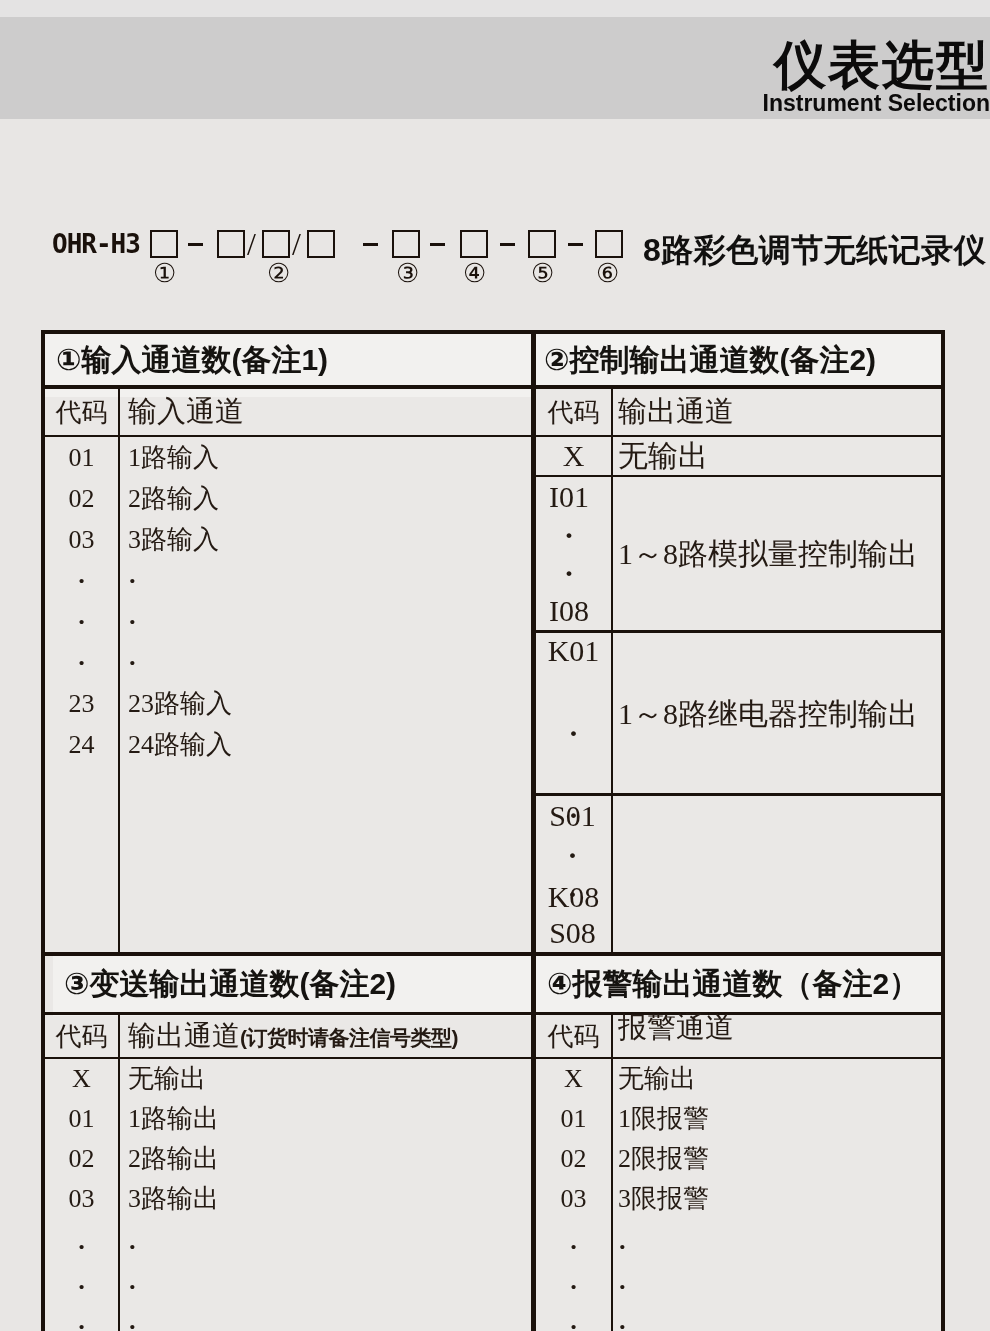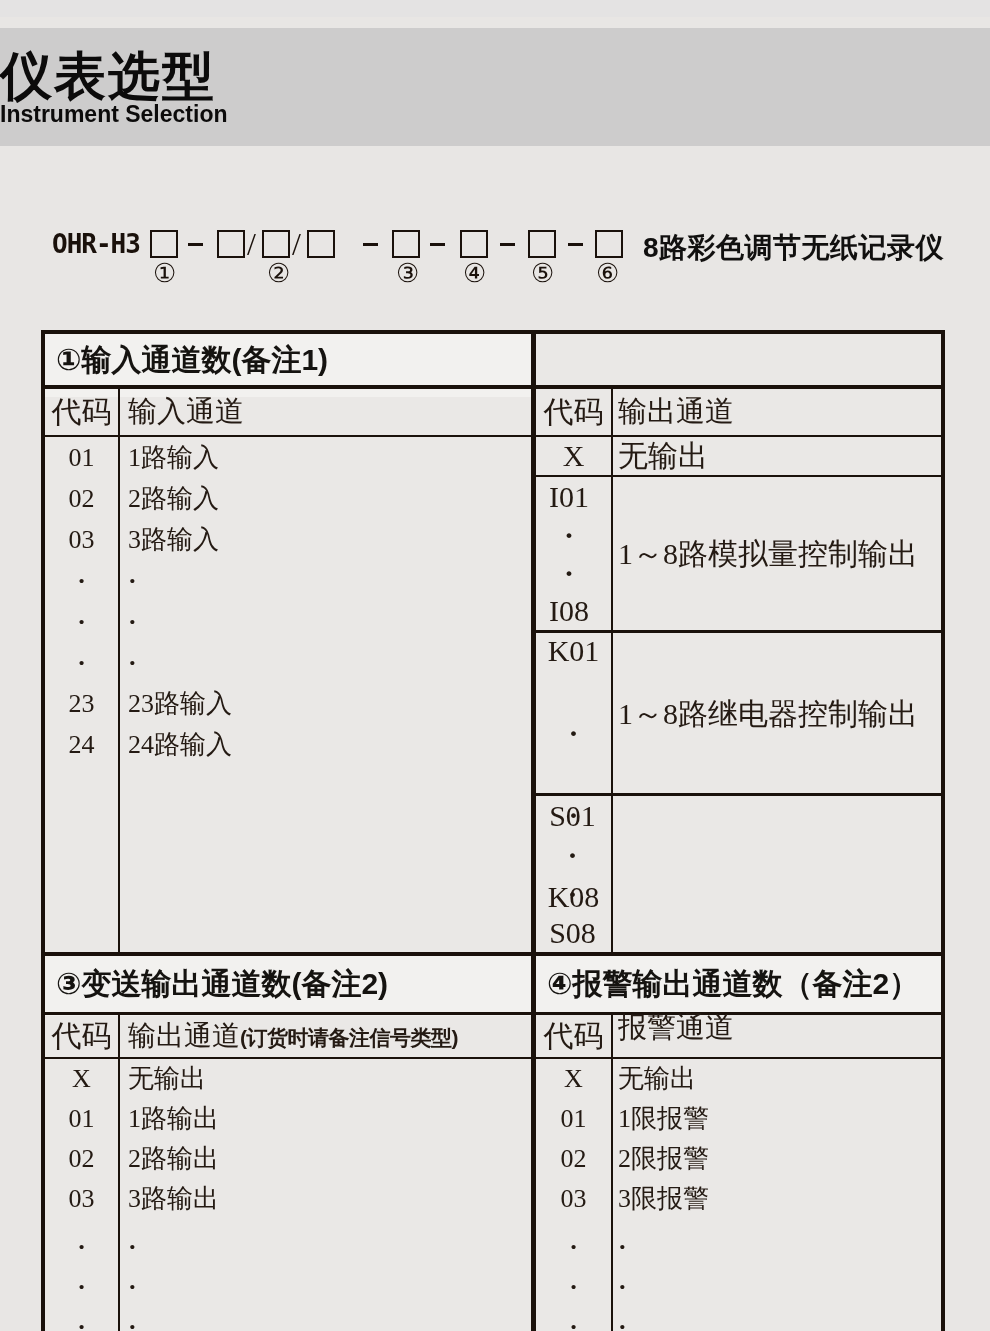--- a/index.html
+++ b/index.html
@@ -14,48 +14,48 @@
     --sans:"Liberation Sans","DejaVu Sans",sans-serif;
     --mono:"DejaVu Sans Mono","Liberation Mono",monospace;
   }
   html,body{margin:0;padding:0;}
   body{
     width:990px;height:1331px;position:relative;overflow:hidden;
     background:var(--page-bg);
     font-family:var(--serif);color:var(--body-ink);
   }
   .topstrip{position:absolute;left:0;top:0;width:990px;height:17px;background:var(--strip-bg);}
-  .band{position:absolute;left:0;top:28px;width:990px;height:118px;background:var(--band-bg);text-align:left;}
+  .band{position:absolute;left:0;top:17px;width:990px;height:102px;background:var(--band-bg);text-align:right;}
   .band .title{
     margin-top:22px;font-family:var(--sans);font-weight:700;font-size:52px;line-height:1.0;
     letter-spacing:2px;color:#0c0b0b;
   }
   .band .subtitle{
     margin-top:1px;font-family:var(--sans);font-weight:600;font-size:23px;line-height:1.0;color:#0c0b0b;
   }
 
   
   .m-prefix{position:absolute;left:52px;top:229px;font-family:var(--mono);font-weight:600;
             font-size:26px;letter-spacing:-1px;color:var(--ink);}
   .mbox{position:absolute;top:230px;width:24px;height:24px;border:2.5px solid var(--ink);background:transparent;}
   .mdash{position:absolute;top:243px;width:15px;height:3px;background:var(--ink);}
   .mslash{position:absolute;top:226px;font-family:var(--serif);font-size:32px;color:var(--ink);}
   .mnum{position:absolute;top:261px;font-family:var(--serif);font-size:26px;line-height:1;color:var(--ink);}
   .m-suffix{position:absolute;left:643px;top:229px;font-family:var(--sans);font-weight:700;
-            font-size:28px;letter-spacing:0.5px;color:#11100f;}
+            font-size:32px;letter-spacing:0.5px;color:#11100f;}
 
   
   .sheet{position:absolute;left:41px;top:330px;width:896px;height:1010px;
          border:4px solid var(--ink);border-bottom:none;background:var(--sheet-bg);}
   .ln{position:absolute;background:var(--ink);}
   .hdrcell{position:absolute;background:var(--hdr-bg);font-family:var(--sans);font-weight:700;
            font-size:30px;color:#151310;white-space:nowrap;overflow:hidden;}
   .hdrcell .t{padding-left:11px;}
   .subcode{position:absolute;display:flex;align-items:center;justify-content:center;
-           font-size:30px;white-space:nowrap;}
+           font-size:26px;white-space:nowrap;}
   .subval{position:absolute;display:flex;align-items:center;font-size:29px;white-space:nowrap;}
   .subval .note{font-family:var(--sans);font-weight:700;font-size:21px;letter-spacing:-0.5px;padding-top:3px;}
   .col{position:absolute;display:flex;flex-direction:column;font-size:26px;}
   .col.codes{align-items:center;}
   .col.vals{align-items:flex-start;}
   .col > div{height:41px;line-height:41px;white-space:nowrap;}
   .col.pitch40 > div{height:40px;line-height:40px;}
   .col.pitch40 > div.dotgap{margin-top:8px;}
   .grp{position:absolute;display:flex;flex-direction:column;font-size:30px;align-items:center;}
   .grp > div{flex:1;display:flex;align-items:center;}
@@ -95,21 +95,24 @@
 <span class="mnum" style="left:396px">③</span>
 <span class="mnum" style="left:463px">④</span>
 <span class="mnum" style="left:531px">⑤</span>
 <span class="mnum" style="left:596px">⑥</span>
 
 <div class="sheet">
 
   <div class="hdrcell" style="left:0;top:0;width:486px;height:63px;line-height:51px;">
     <div class="t">①输入通道数(备注1)</div>
   </div>
-  <div class="hdrcell" style="left:0;top:622px;width:486px;height:60px;line-height:56px;">
+  <div class="hdrcell" style="left:491px;top:0;width:405px;height:51px;line-height:51px;">
+    <div class="t" style="padding-left:8px">②控制输出通道数(备注2)</div>
+  </div>
+  <div class="hdrcell" style="left:8px;top:622px;width:486px;height:60px;line-height:56px;">
     <div class="t">③变送输出通道数(备注2)</div>
   </div>
   <div class="hdrcell" style="left:491px;top:622px;width:405px;height:56px;line-height:56px;">
     <div class="t" style="">④报警输出通道数（备注2）</div>
   </div>
 
   <div class="ln" style="left:0;top:51px;width:896px;height:4px;"></div>
   <div class="ln" style="left:0;top:101px;width:896px;height:2px;"></div>
   <div class="ln" style="left:491px;top:141px;width:405px;height:2px;"></div>
   <div class="ln" style="left:491px;top:296px;width:405px;height:3px;"></div>

